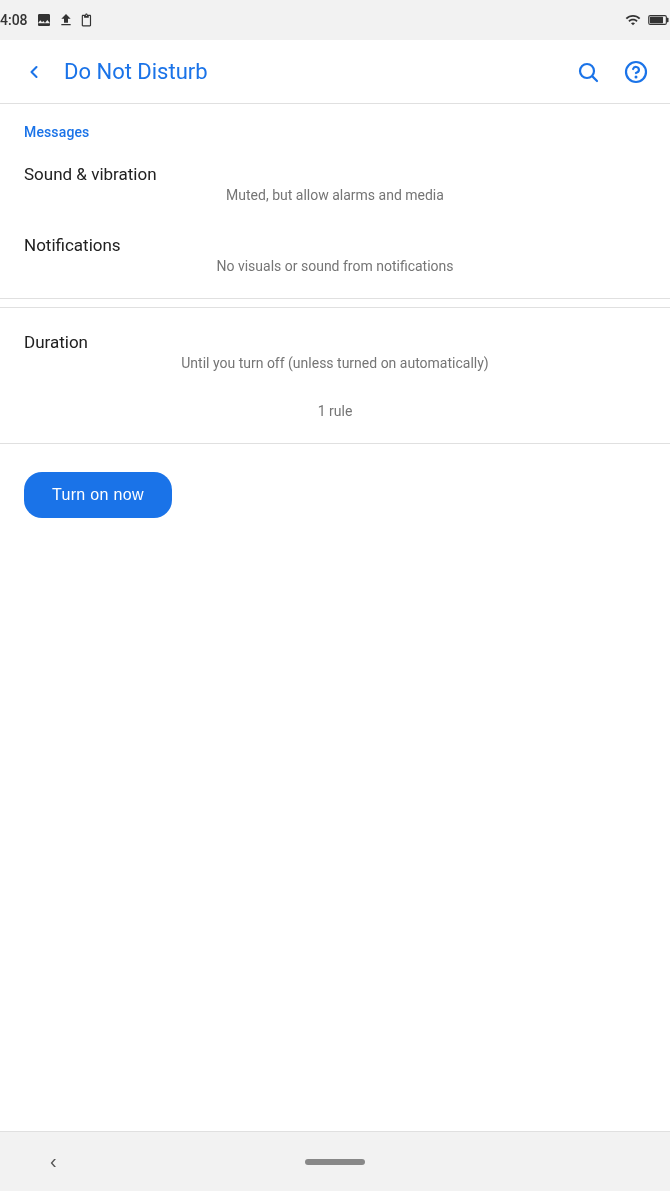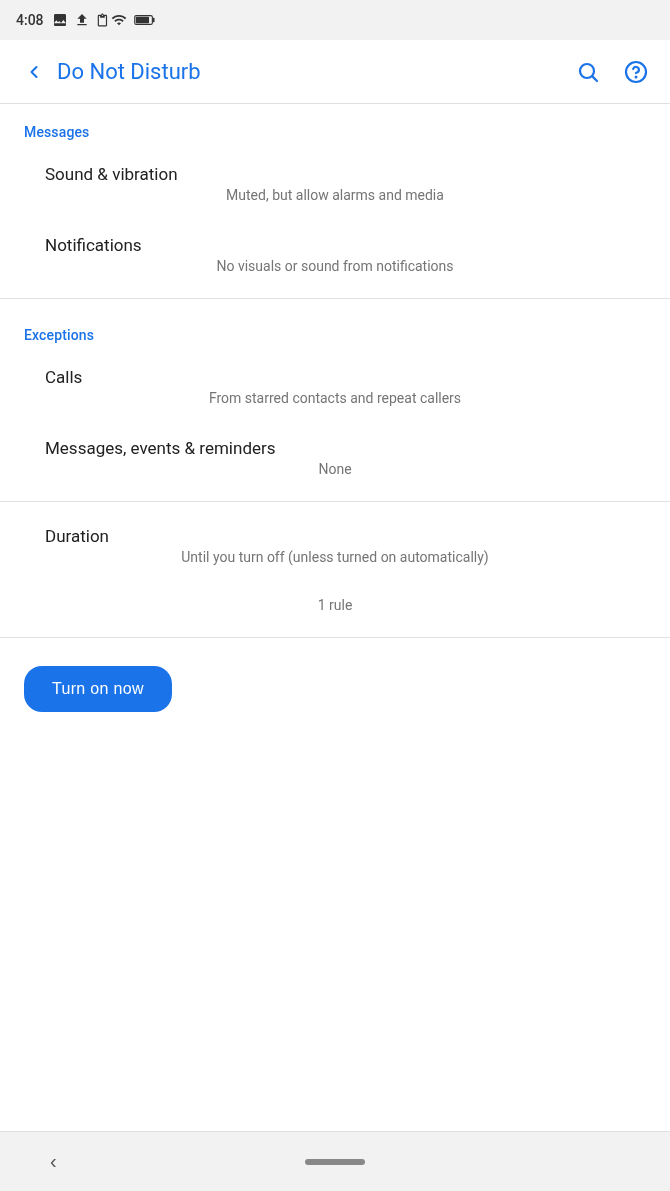--- a/index.html
+++ b/index.html
@@ -12,22 +12,22 @@
       display: flex;
       flex-direction: column;
     }
 
     
     .status-bar {
       background: #f2f2f2;
       height: 40px;
       display: flex;
       align-items: center;
-      justify-content: flex-start;
-      padding: 0 16px;
+      justify-content: space-between;
+      padding: 0 0;
     }
     .status-bar-left {
       display: flex;
       align-items: center;
       gap: 8px;
     }
     .status-time {
       font-size: 14px;
       font-weight: 500;
       color: #333;
@@ -72,21 +72,21 @@
       stroke: #1a73e8;
       stroke-width: 2.5;
       stroke-linecap: round;
       stroke-linejoin: round;
     }
     .app-bar-title {
       flex: 1;
       font-size: 22px;
       font-weight: 400;
       color: #1a73e8;
-      margin-left: 1px;
+      margin-left: 8px;
     }
     .app-bar-actions {
       display: flex;
       align-items: center;
       gap: 4px;
     }
     .icon-btn {
       width: 44px;
       height: 44px;
       display: flex;
@@ -119,21 +119,20 @@
     .settings-item {
       padding: 16px 24px;
       cursor: pointer;
       background: #fff;
     }
     .settings-item-title {
       font-size: 17px;
       color: #212121;
       font-weight: 400;
       margin-bottom: 3px;
-      margin-left: 21px;
     }
     .settings-item-subtitle {
       font-size: 14px;
       color: #757575;
       font-weight: 400;
       text-align: center;
     }
 
     .divider {
       height: 1px;
@@ -251,31 +250,20 @@
       <div class="settings-item-subtitle">Muted, but allow alarms and media</div>
     </div>
     <div class="settings-item">
       <div class="settings-item-title">Notifications</div>
       <div class="settings-item-subtitle">No visuals or sound from notifications</div>
     </div>
   </div>
 
   <div class="divider"></div>
 
-  <div>
-    <div class="section-header">Exceptions</div>
-    <div class="settings-item">
-      <div class="settings-item-title">Calls</div>
-      <div class="settings-item-subtitle">From starred contacts and repeat callers</div>
-    </div>
-    <div class="settings-item">
-      <div class="settings-item-title">Messages, events &amp; reminders</div>
-      <div class="settings-item-subtitle">None</div>
-    </div>
-  </div>
 
   <div class="divider"></div>
 
   <div>
     <div class="settings-item">
       <div class="settings-item-title">Duration</div>
       <div class="settings-item-subtitle">Until you turn off (unless turned on automatically)</div>
     </div>
     <div class="settings-item">
       <div class="settings-item-subtitle">1 rule</div>

